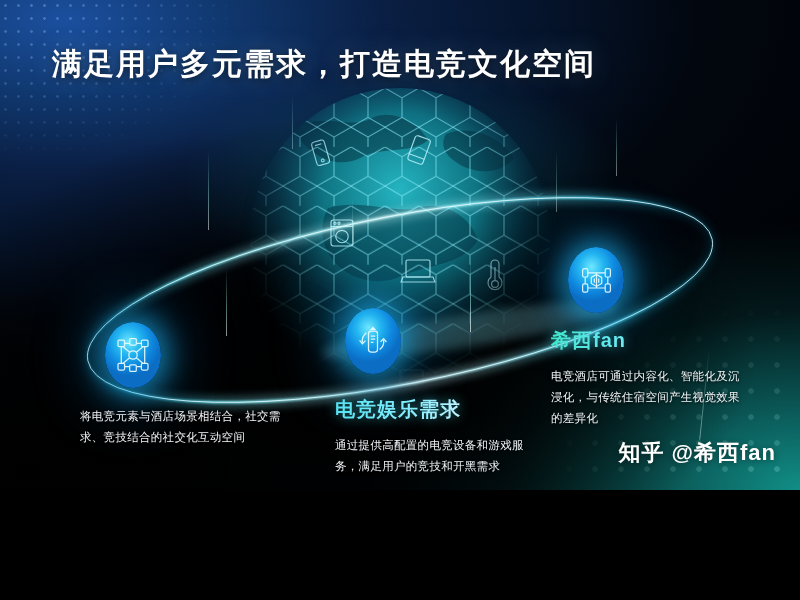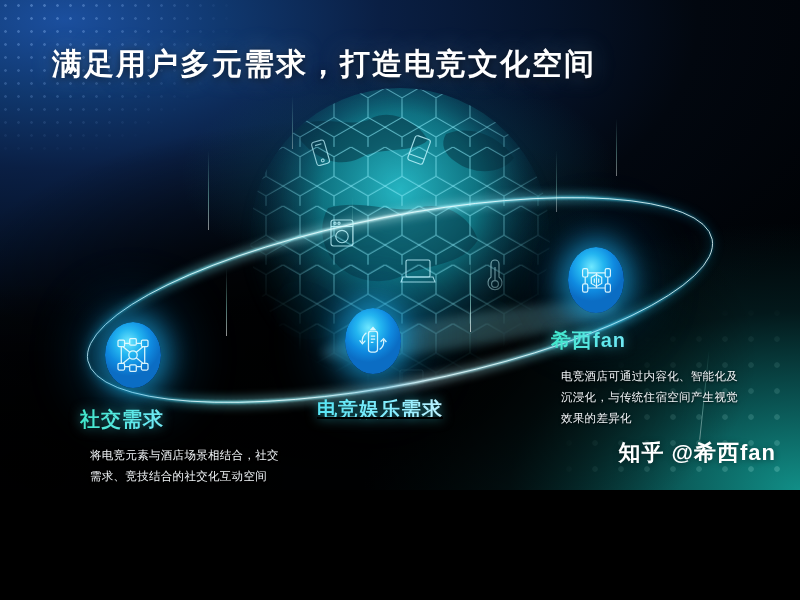--- a/index.html
+++ b/index.html
@@ -103,21 +103,21 @@
     background:linear-gradient(100deg,#3fe6c8 0%, #63e8ef 30%, #9fe9ff 62%, #e8f6ff 100%);
     -webkit-background-clip:text;background-clip:text;
     color:transparent;
     filter:drop-shadow(0 0 6px rgba(60,220,230,0.55));
   }
   .block h3.alt{
     background:linear-gradient(100deg,#55e3f2 0%, #87edff 40%, #cdf2ff 72%, #f2fbff 100%);
     -webkit-background-clip:text;background-clip:text;
   }
   .block p{
-    margin:10px;
+    margin:0;
     font-size:11.5px;line-height:21px;
     color:#f2f6f9;
     letter-spacing:.3px;
     text-shadow:0 1px 3px rgba(0,0,0,0.95);
   }
 
   
   .title{
     position:absolute;left:52px;top:44px;
     font-size:30px;font-weight:700;letter-spacing:2px;
@@ -299,26 +299,26 @@
         <rect x="2.6" y="19.8" width="5.2" height="8.4" rx="1.6"></rect>
         <rect x="25.2" y="19.8" width="5.2" height="8.4" rx="1.6"></rect>
         <path d="M7.8 8.8 H16.5 V13.4 M25.2 8.8 H16.5"></path>
         <path d="M7.8 24 H16.5 V19.4 M25.2 24 H16.5"></path>
         <path d="M5.2 13 V19.8 M27.8 13 V19.8"></path>
       </svg>
     </div>
   </div>
 
   <div class="block" style="left:80px;top:406px;width:215px;">
-    <h3>社交需求</h3>
     <p>将电竞元素与酒店场景相结合，社交需求、竞技结合的社交化互动空间</p>
   </div>
 
-  <div class="block" style="left:317px;top:396px;width:192px;text-decoration:underline;">
+  <div class="block" style="left:335px;top:396px;width:192px;">
     <h3 class="alt">电竞娱乐需求</h3>
+    <p>通过提供高配置的电竞设备和游戏服务，满足用户的竞技和开黑需求</p>
   </div>
 
   <div class="block" style="left:551px;top:327px;width:198px;">
     <h3>希西fan</h3>
     <p>电竞酒店可通过内容化、智能化及沉浸化，与传统住宿空间产生视觉效果的差异化</p>
   </div>
 
   <div class="watermark">知乎 @希西fan</div>
 
 </div>

